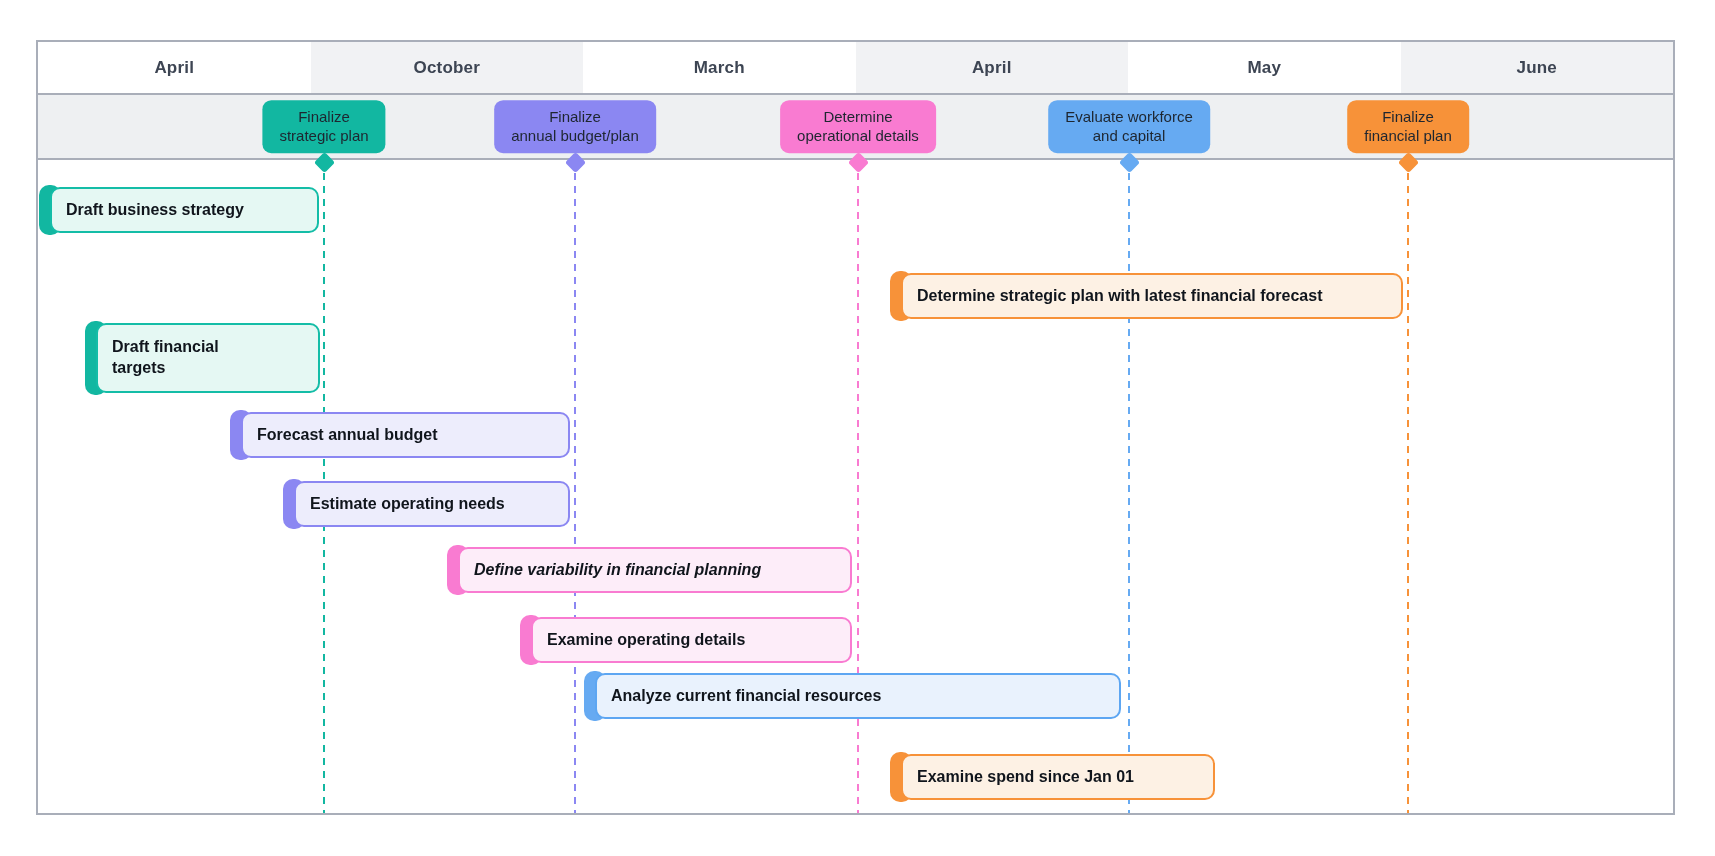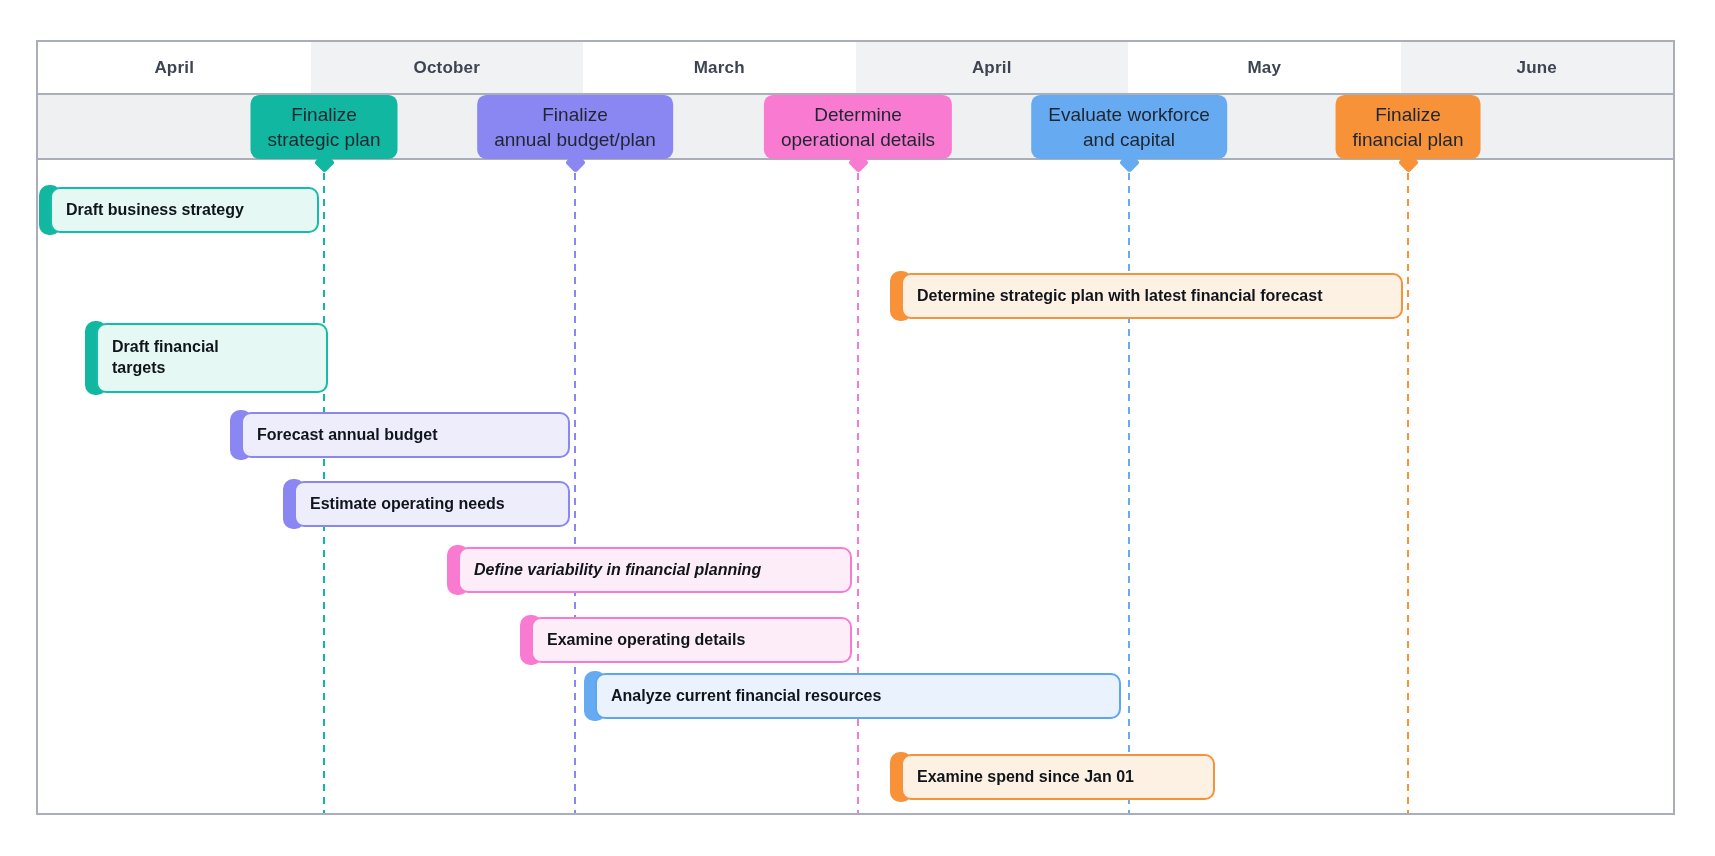--- a/index.html
+++ b/index.html
@@ -9,21 +9,21 @@
          border:2px solid #a9aeb9;box-sizing:border-box;background:#ffffff;
          display:flex;flex-direction:column;}
   
   .months-row{flex:0 0 51px;display:flex;border-bottom:2px solid #a9aeb9;}
   .month-cell{flex:1 1 0;display:flex;align-items:center;justify-content:center;
               font-size:17px;font-weight:700;color:#3d4553;background:#ffffff;letter-spacing:.2px;}
   .month-cell.shaded{background:#f1f2f4;}
   
   .band{flex:0 0 63px;position:relative;background:#eef0f2;border-bottom:2px solid #a9aeb9;}
   .pill{position:absolute;top:50%;transform:translate(-50%,-50%);border-radius:9px;
-        padding:7px 17px;font-size:19px;font-weight:500;color:#1e2630;text-align:center;
+        padding:7px 17px;font-size:15px;font-weight:500;color:#1e2630;text-align:center;
         white-space:pre-line;line-height:1.32;}
   
   .body{flex:1 1 auto;position:relative;background:#ffffff;}
   .vline{position:absolute;top:0;bottom:0;width:2px;margin-left:-1px;z-index:1;
          background:repeating-linear-gradient(to bottom,var(--c) 0 7px,transparent 7px 13px);}
   .diamond{position:absolute;width:15px;height:15px;top:-5px;margin-left:-7.5px;
            transform:rotate(45deg);border-radius:3px;z-index:3;}
   .task{position:absolute;z-index:2;}
   .task .accent{position:absolute;left:0;top:0;bottom:0;width:22px;border-radius:10px;}
   .task .face{position:absolute;left:11px;top:2px;right:0;bottom:2px;border-radius:10px;
@@ -68,21 +68,21 @@
         <div class="vline" style="left: 1370px; --c: #f79239;"></div>
         <div class="diamond" style="left: 1370px; background: rgb(247, 146, 57);"></div>
         <div class="task" style="left: 1px; top: 25px; width: 280px; height: 50px;">
           <div class="accent" style="background: rgb(18, 183, 161);"></div>
           <div class="face" style="background: rgb(229, 248, 243); border-color: rgb(20, 189, 167);">Draft business strategy</div>
         </div>
         <div class="task" style="left: 852px; top: 111px; width: 513px; height: 50px;">
           <div class="accent" style="background: rgb(247, 146, 57);"></div>
           <div class="face" style="background: rgb(253, 241, 228); border-color: rgb(247, 146, 57);">Determine strategic plan with latest financial forecast</div>
         </div>
-        <div class="task" style="left: 47px; top: 161px; width: 235px; height: 74px; padding-left: 8px;">
+        <div class="task" style="left: 47px; top: 161px; width: 235px; height: 74px;">
           <div class="accent" style="background: rgb(18, 183, 161);"></div>
           <div class="face" style="background: rgb(229, 248, 243); border-color: rgb(20, 189, 167);">Draft financial
 targets</div>
         </div>
         <div class="task" style="left: 245px; top: 319px; width: 287px; height: 50px;">
           <div class="accent" style="background: rgb(139, 135, 242);"></div>
           <div class="face" style="background: rgb(237, 237, 252); border-color: rgb(139, 135, 242);">Estimate operating needs</div>
         </div>
         <div class="task" style="left: 192px; top: 250px; width: 340px; height: 50px;">
           <div class="accent" style="background: rgb(139, 135, 242);"></div>

